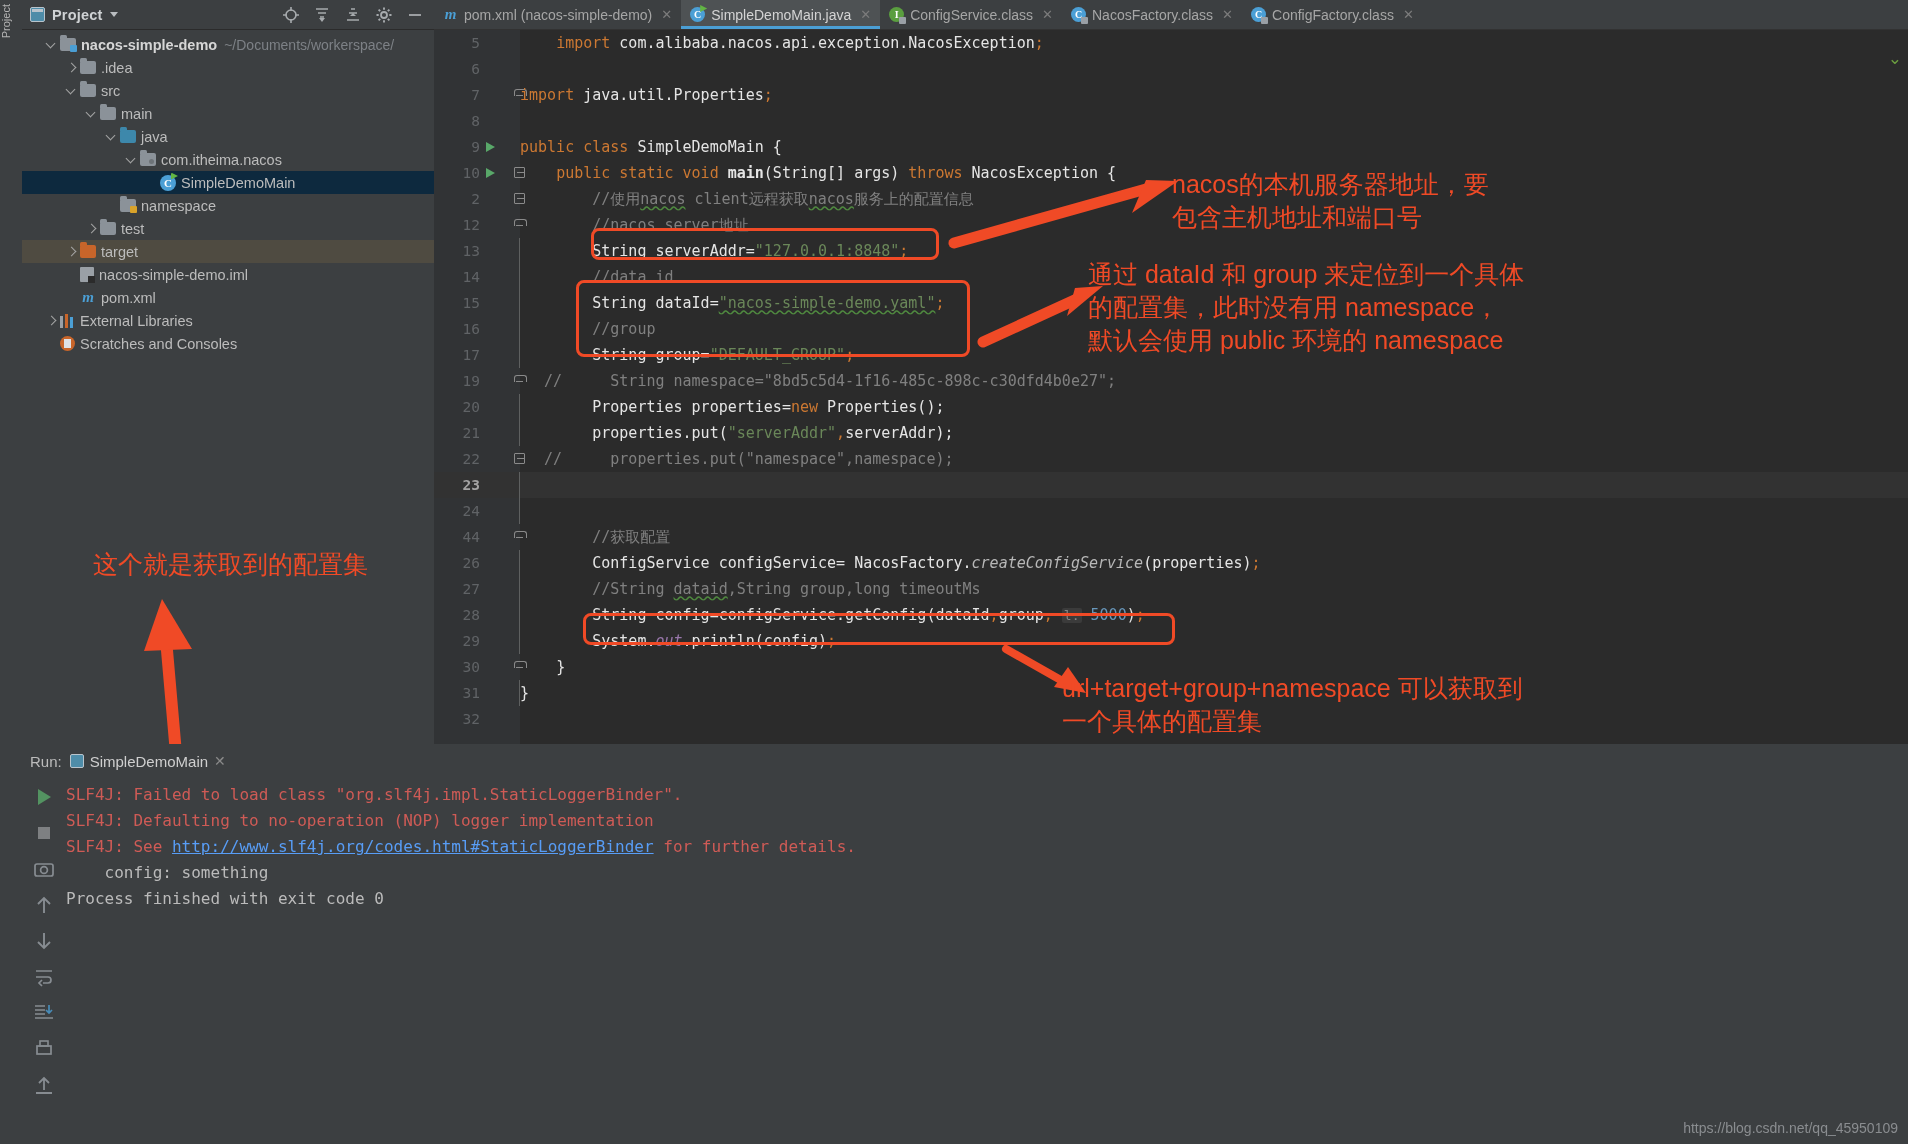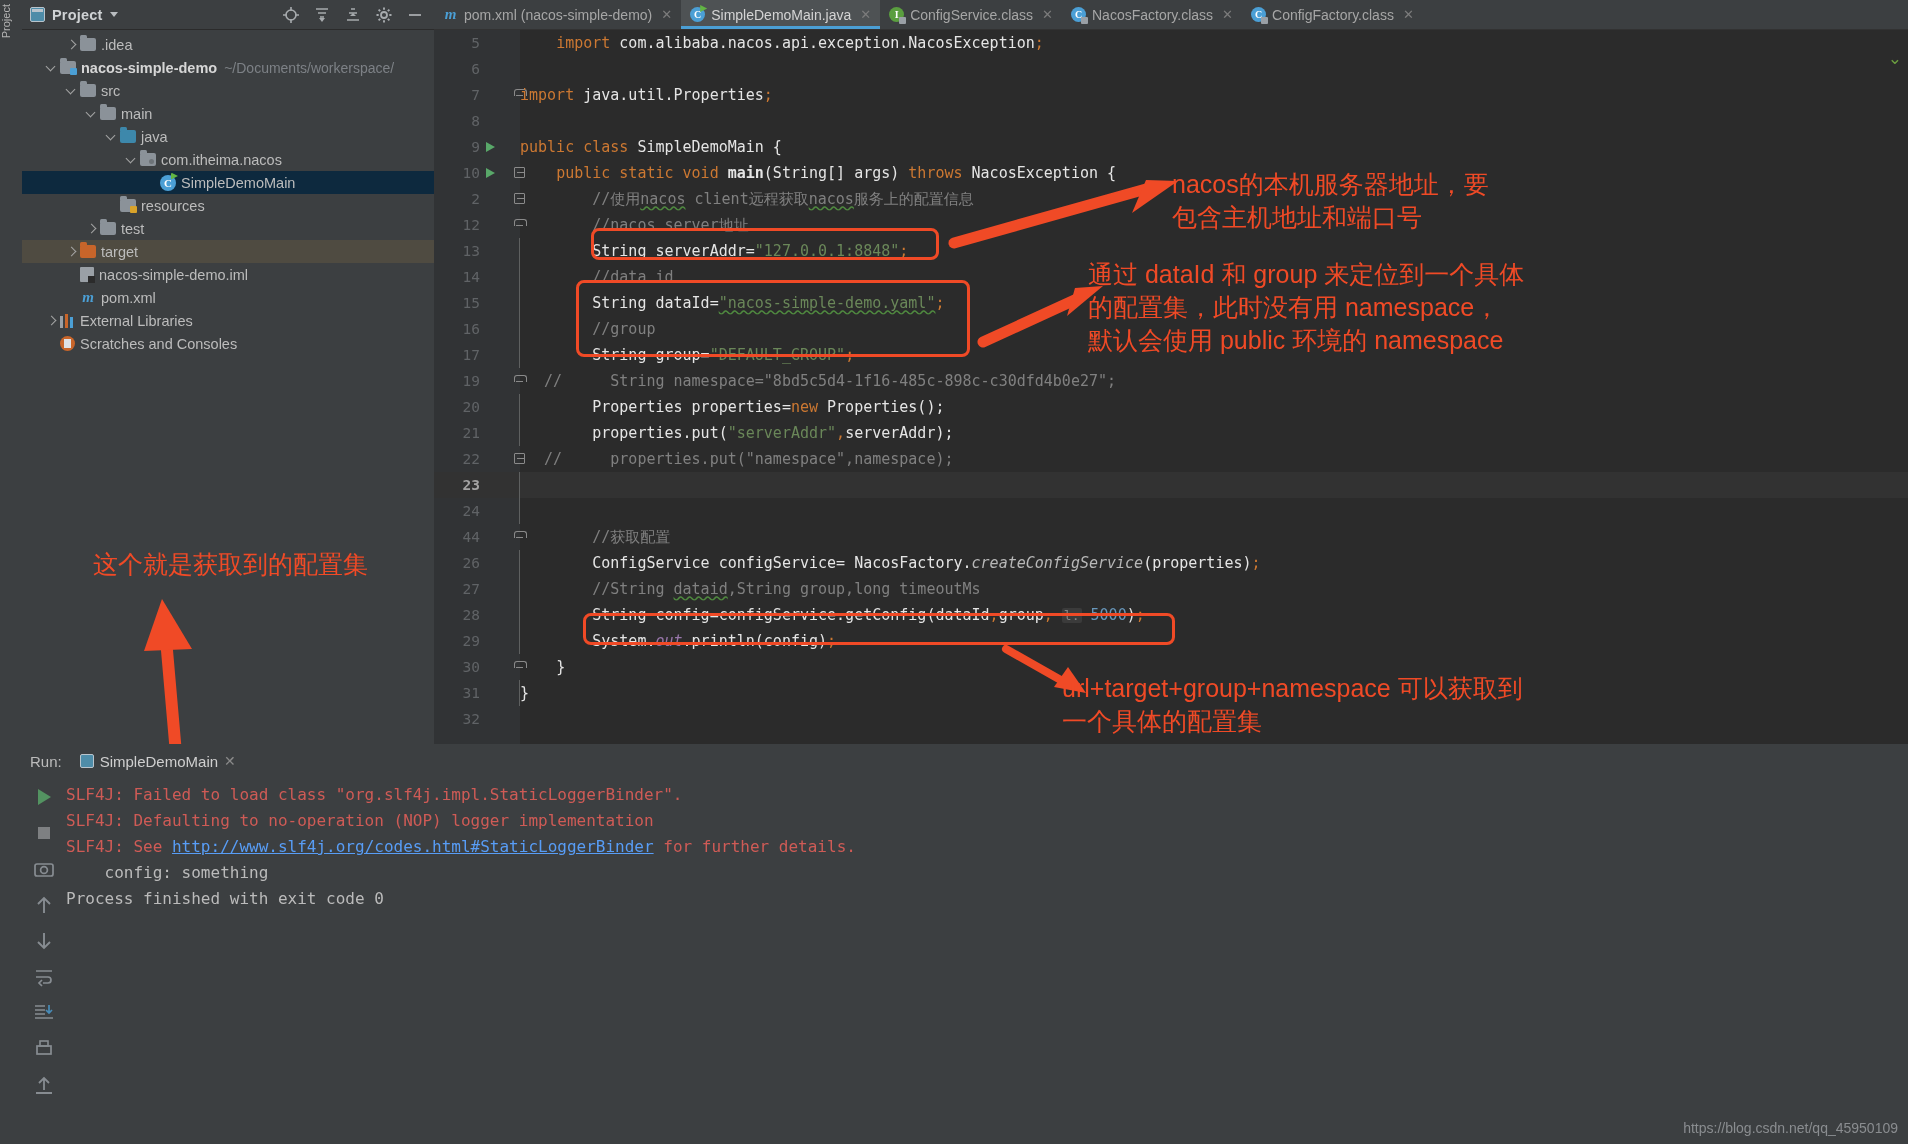--- a/index.html
+++ b/index.html
@@ -246,21 +246,21 @@
     font-family:"Liberation Sans", sans-serif; white-space:pre-line;
   }
   svg.arrow { position:absolute; overflow:visible; pointer-events:none;}
 
   
   #runpanel {
     position:absolute; left:0; top:744px; right:0; bottom:0; background:#3c3f41;
   }
   #run-tabbar {
     position:absolute; left:22px; top:0; right:0; height:34px;
-    display:flex; align-items:center; gap:10px; padding-left:8px;
+    display:flex; align-items:center; gap:0; padding-left:8px;
     color:#bcbcbc; font-size:15px;
   }
   #run-label { color:#bcbcbc; }
   .runtab {
     display:flex; align-items:center; gap:6px; padding:2px 8px;
     color:#cfcfcf; font-size:15px;
   }
   .runtab-ic {
     width:14px;height:14px;background:#4e8ca8;border:1.5px solid #b9c4cc;border-radius:2px;flex:none;
   }
@@ -320,36 +320,36 @@
           <circle cx="9" cy="9" r="3" fill="none" stroke="#b9bdc0" stroke-width="1.8"></circle>
           <path d="M9 1.5v2.2M9 14.3v2.2M1.5 9h2.2M14.3 9h2.2M3.6 3.6l1.6 1.6M12.8 12.8l1.6 1.6M14.4 3.6l-1.6 1.6M5.2 12.8l-1.6 1.6" stroke="#b9bdc0" stroke-width="1.9"></path>
         </svg>
         <svg class="tool-ic" viewBox="0 0 18 18">
           <path d="M3 9h12" stroke="#b9bdc0" stroke-width="1.8"></path>
         </svg>
       </div>
     </div>
     <div id="tree">
         <div class="trow">
-          <span class="tw" style="width:42px"></span>
-          <span class="chev"></span>
-          <span class="folder"></span>
-          <span class="tlabel">.idea</span>
-        </div>
-        <div class="trow">
           <span class="tw" style="width:22px"></span>
           <span class="chev open"></span>
           <span class="folder">
             <span class="badge"></span>
           </span>
           <span class="tlabel bold">nacos-simple-demo</span>
           <span class="tpath">~/Documents/workerspace/</span>
         </div>
         <div class="trow">
           <span class="tw" style="width:42px"></span>
+          <span class="chev"></span>
+          <span class="folder"></span>
+          <span class="tlabel">.idea</span>
+        </div>
+        <div class="trow">
+          <span class="tw" style="width:42px"></span>
           <span class="chev open"></span>
           <span class="folder"></span>
           <span class="tlabel">src</span>
         </div>
         <div class="trow">
           <span class="tw" style="width:62px"></span>
           <span class="chev open"></span>
           <span class="folder"></span>
           <span class="tlabel">main</span>
         </div>
@@ -372,21 +372,21 @@
           <span class="chev" style="visibility:hidden"></span>
           <span class="classic">C</span>
           <span class="tlabel">SimpleDemoMain</span>
         </div>
         <div class="trow">
           <span class="tw" style="width:82px"></span>
           <span class="chev" style="visibility:hidden"></span>
           <span class="folder">
             <span class="badge yellow"></span>
           </span>
-          <span class="tlabel">resources</span>
+          <span class="tlabel">namespace</span>
         </div>
         <div class="trow">
           <span class="tw" style="width:62px"></span>
           <span class="chev"></span>
           <span class="folder"></span>
           <span class="tlabel">test</span>
         </div>
         <div class="trow target-hl">
           <span class="tw" style="width:42px"></span>
           <span class="chev"></span>

